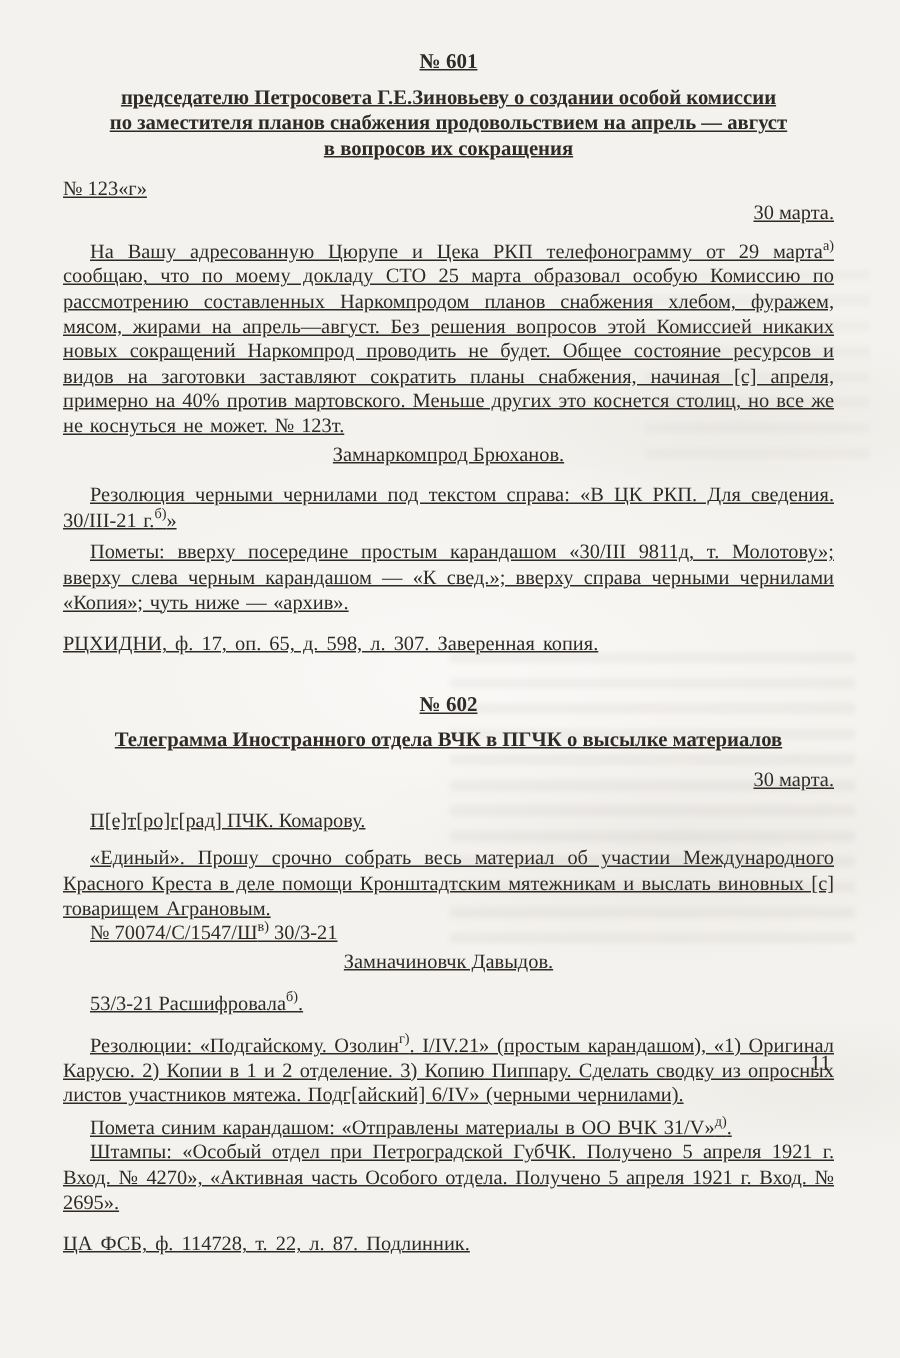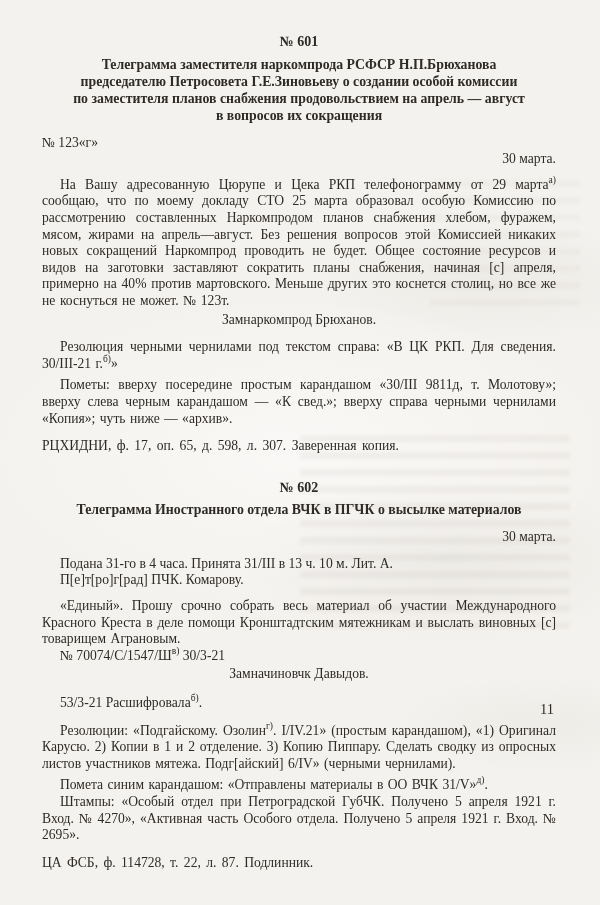--- a/index.html
+++ b/index.html
@@ -25,20 +25,21 @@
     opacity:.55;
     background:repeating-linear-gradient(180deg, rgba(95,90,82,0.10) 0 7px, transparent 7px 17px);
     pointer-events:none;
   }
   .page{
     position:relative;
     width:600px;height:732px;
     padding:34px 44px 0 42px;
     font-size:13.6px;
     line-height:16.6px;
+    text-decoration:underline;
   }
   .doc-number{
     text-align:center;
     font-weight:bold;
     font-size:14px;
   }
   .doc-title{
     margin-top:5px;
     text-align:center;
     font-weight:bold;
@@ -84,42 +85,40 @@
 <body>
 
 <div class="page">
 
   <div class="artifact" style="left:300px;top:435px;width:270px;height:200px;"></div>
   <div class="artifact" style="left:430px;top:180px;width:150px;height:130px;opacity:.35;"></div>
 
   <section class="doc">
     <div class="doc-number">№ 601</div>
     <div class="doc-title">
-      <span>Телеграмма заместителя наркомпрода РСФСР Н.П.Брюханова</span>
       <span>председателю Петросовета Г.Е.Зиновьеву о создании особой комиссии</span>
       <span>по заместителя планов снабжения продовольствием на апрель — август</span>
       <span>в вопросов их сокращения</span>
     </div>
     <div class="ref-line">№ 123«г»</div>
     <div class="date-line">30 марта.</div>
     <p class="body-par"><span>На Вашу адресованную Цюрупе и Цека РКП телефонограмму от 29 марта</span><sup class="fn">а)</sup><span> сообщаю, что по моему докладу СТО 25 марта образовал особую Комиссию по рассмотрению составленных Наркомпродом планов снабжения хлебом, фуражем, мясом, жирами на апрель—август. Без решения вопросов этой Комиссией никаких новых сокращений Наркомпрод проводить не будет. Общее состояние ресурсов и видов на заготовки заставляют сократить планы снабжения, начиная [с] апреля, примерно на 40% против мартовского. Меньше других это коснется столиц, но все же не коснуться не может. № 123т.</span></p>
     <div class="signature">Замнаркомпрод Брюханов.</div>
     <p class="legend m11"><span>Резолюция черными чернилами под текстом справа: «В ЦК РКП. Для сведения. 30/III-21 г.</span><sup class="fn">б)</sup><span>»</span></p>
     <p class="legend m5">Пометы: вверху посередине простым карандашом «30/III 9811д, т. Молотову»; вверху слева черным карандашом — «К свед.»; вверху справа черными чернилами «Копия»; чуть ниже — «архив».</p>
     <p class="archive">РЦХИДНИ, ф. 17, оп. 65, д. 598, л. 307. Заверенная копия.</p>
   </section>
 
   <section class="doc doc-602">
     <div class="doc-number">№ 602</div>
     <div class="doc-title">
       <span>Телеграмма Иностранного отдела ВЧК в ПГЧК о высылке материалов</span>
     </div>
     <div class="date-line m11">30 марта.</div>
     <p class="trans">
-      <span>Подана 31-го в 4 часа. Принята 31/III в 13 ч. 10 м. Лит. А.</span>
       <span>П[е]т[ро]г[рад] ПЧК. Комарову.</span>
     </p>
     <p class="body-par">«Единый». Прошу срочно собрать весь материал об участии Международного Красного Креста в деле помощи Кронштадтским мятежникам и выслать виновных [с] товарищем Аграновым.</p>
     <div class="indent-line"><span>№ 70074/С/1547/Ш</span><sup class="fn">в)</sup><span> 30/3-21</span></div>
     <div class="signature">Замначиновчк Давыдов.</div>
     <div class="indent-line m12"><span>53/3-21 Расшифровала</span><sup class="fn">б)</sup><span>.</span></div>
     <p class="legend m11"><span>Резолюции: «Подгайскому. Озолин</span><sup class="fn">г)</sup><span>. I/IV.21» (простым карандашом), «1) Оригинал Карусю. 2) Копии в 1 и 2 отделение. 3) Копию Пиппару. Сделать сводку из опросных листов участников мятежа. Подг[айский] 6/IV» (черными чернилами).</span></p>
     <p class="legend m5"><span>Помета синим карандашом: «Отправлены материалы в ОО ВЧК 31/V»</span><sup class="fn">д)</sup><span>.</span></p>
     <p class="legend">Штампы: «Особый отдел при Петроградской ГубЧК. Получено 5 апреля 1921 г. Вход. № 4270», «Активная часть Особого отдела. Получено 5 апреля 1921 г. Вход. № 2695».</p>
     <p class="archive">ЦА ФСБ, ф. 114728, т. 22, л. 87. Подлинник.</p>

